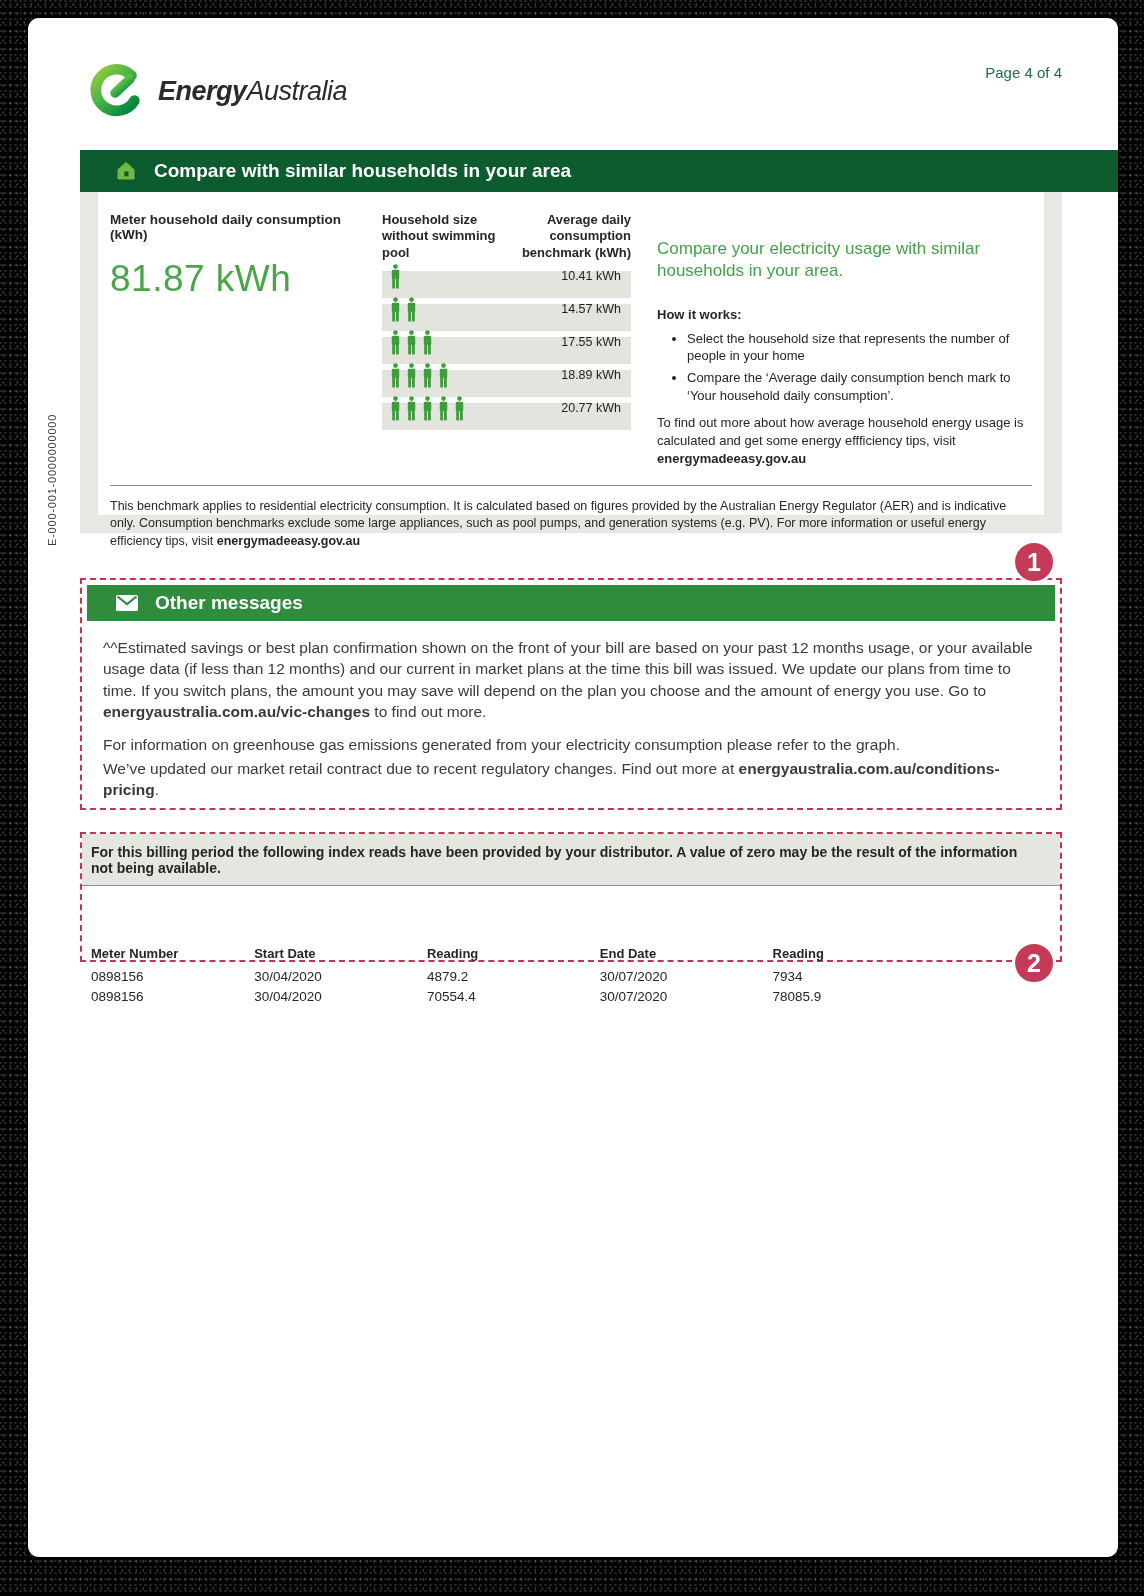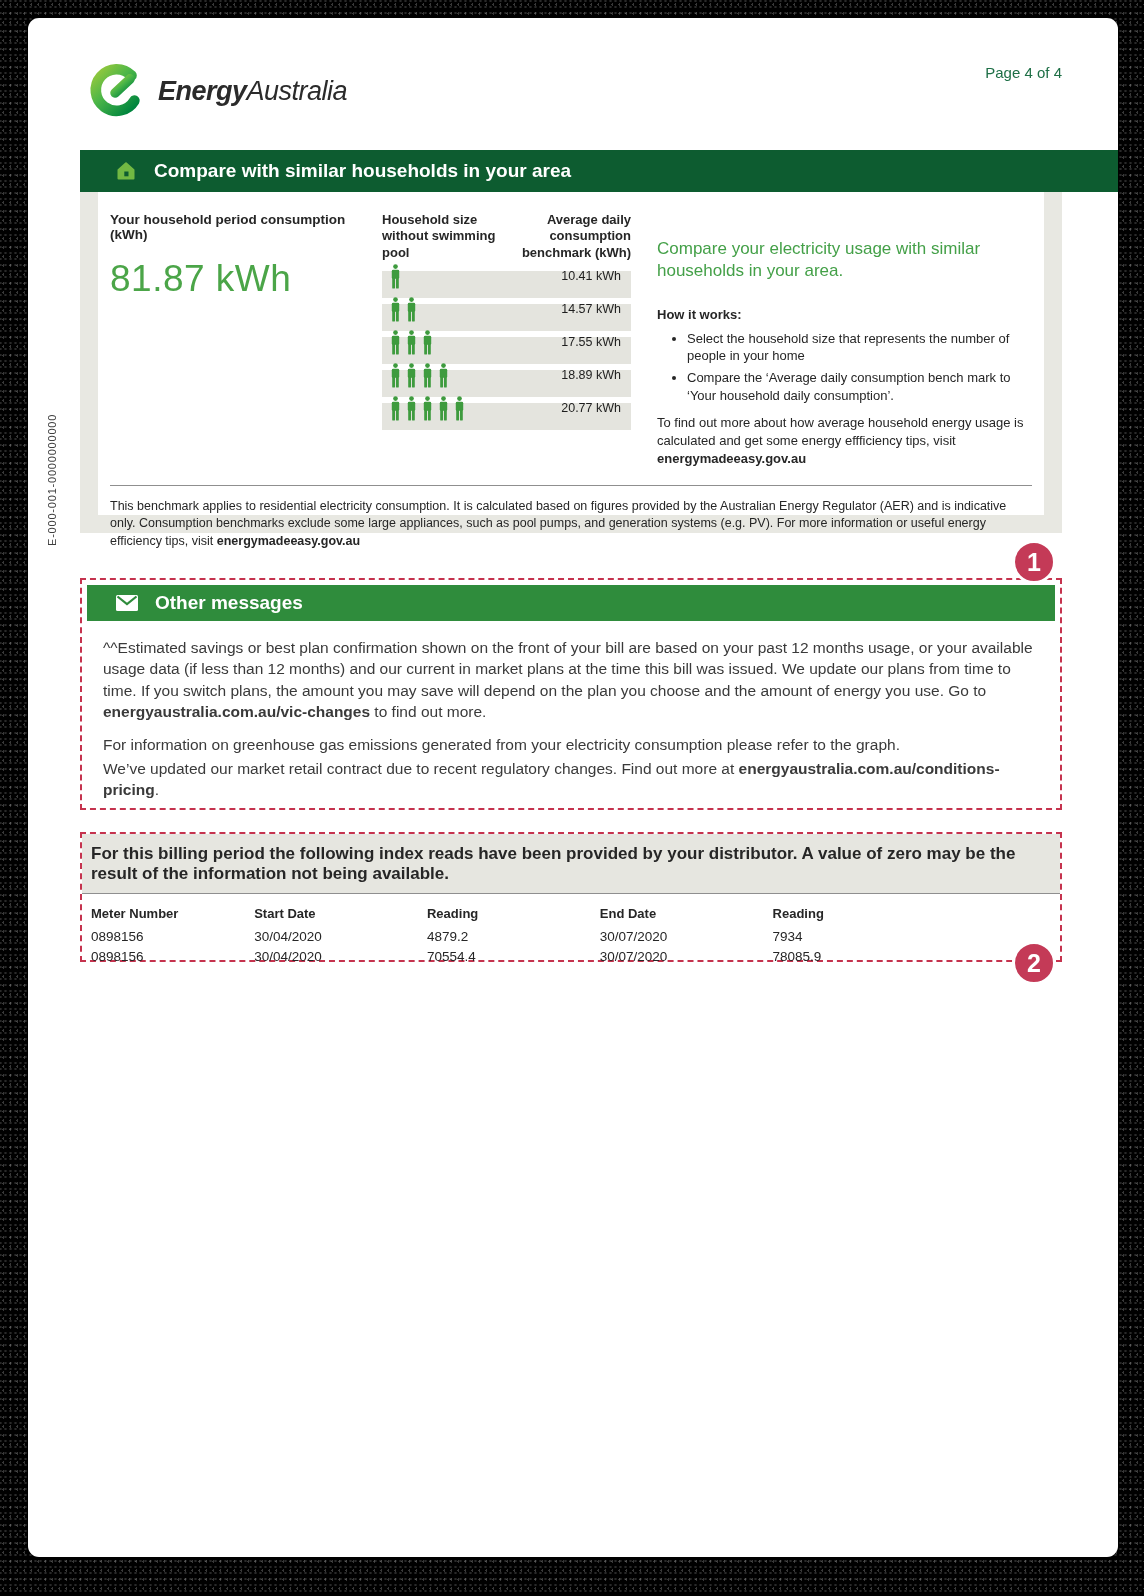--- a/index.html
+++ b/index.html
@@ -69,22 +69,22 @@
   .om-body p { font-size:15.5px; color:#3a3a3a; line-height:1.38; margin-bottom:11px; }
   .om-body p:nth-child(2) { margin-bottom:3px; }
 
   .badge { position:absolute; width:44px; height:44px; border-radius:50%; background:#C43A57; border:3px solid #fff;
            color:#fff; font-size:25px; font-weight:700; display:flex; align-items:center; justify-content:center; z-index:5; }
   .badge-1 { top:-40px; right:4px; }
   .badge-2 { bottom:-25px; right:4px; }
 
   
   .ir-box { top:814px; height:130px; padding:0; }
-  .ir-intro { background:#E6E6E0; border-bottom:1px solid #8f8f8f; padding:10px 20px 9px 9px; font-size:17px; font-weight:700; color:#262626; }
-  .ir-table-wrap { padding:8px 9px 0 9px; }
+  .ir-intro { background:#E6E6E0; border-bottom:1px solid #8f8f8f; padding:10px 20px 9px 9px; font-size:14px; font-weight:700; color:#262626; }
+  .ir-table-wrap { padding:8px 9px 0 9px;margin-top:48px; }
   table.ir { width:100%; border-collapse:collapse; table-layout:fixed; }
   table.ir th { text-align:left; font-size:13px; font-weight:700; color:#262626; padding:4px 0 6px 0; }
   table.ir td { font-size:13.5px; color:#262626; padding:2px 0 3px 0; }
   .w1{width:17%}.w2{width:18%}.w3{width:18%}.w4{width:18%}.w5{width:29%}
 
   
   .side-code { position:absolute; left:18px; top:528px; transform:rotate(-90deg); transform-origin:left top;
                font-size:11px; color:#3f3f3f; letter-spacing:0.8px; white-space:nowrap; }
 </style>
 </head>
@@ -117,21 +117,21 @@
         <rect x="10.3" y="12.5" width="4.2" height="4.8" fill="#0D5C30"></rect>
       </svg>
     </span>
     <span>Compare with similar households in your area</span>
   </div>
 
   <div class="panel">
     <div class="panel-inner">
       <div class="cols">
         <div class="col1">
-          <div class="consump-label">Your household period consumption (kWh)</div>
+          <div class="consump-label">Meter household daily consumption (kWh)</div>
           <div class="consump-value">81.87 kWh</div>
         </div>
         <div class="col2">
           <div class="bench-heads">
             <div class="bench-head left">Household size without swimming pool</div>
             <div class="bench-head right">Average daily consumption benchmark (kWh)</div>
           </div>
           <div id="benchmark-rows">
               <div class="bench-row">
                 <div class="bench-icons">

